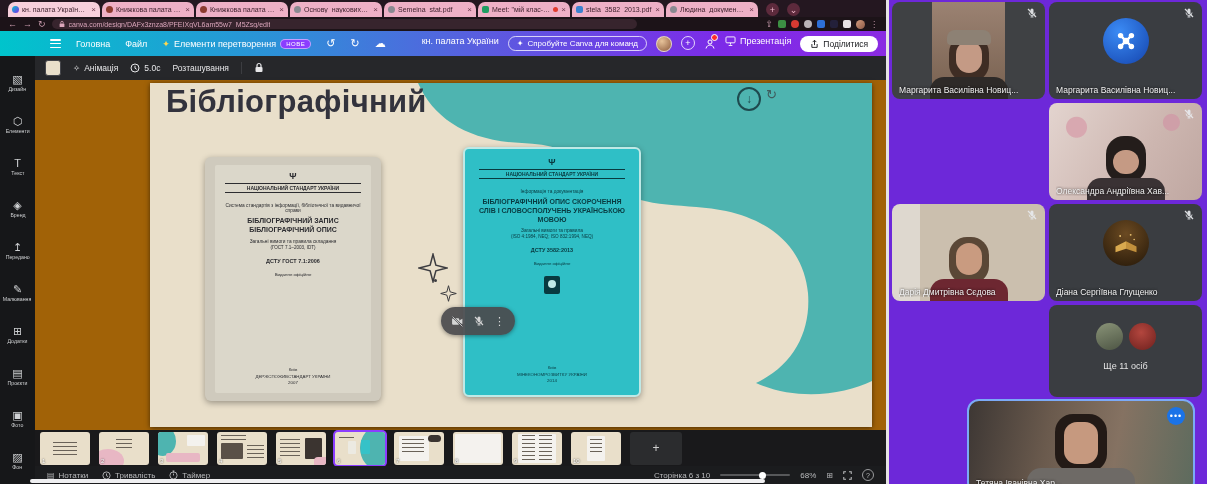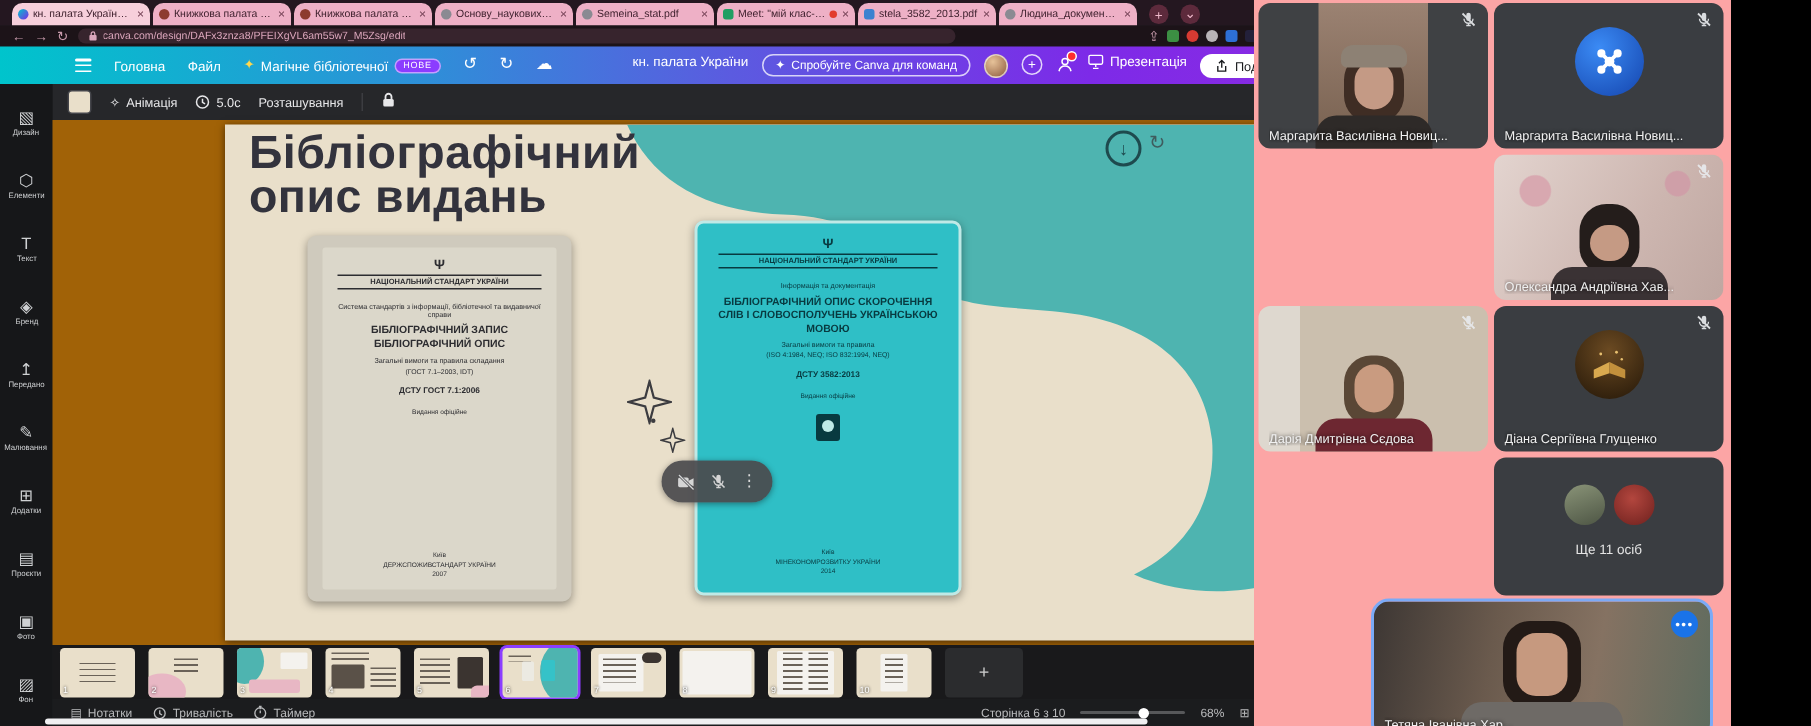--- a/index.html
+++ b/index.html
@@ -110,21 +110,21 @@
   
   .statusbar{position:absolute;left:35px;top:466px;width:851px;height:18px;background:#1b1c1e;display:flex;align-items:center;gap:14px;padding:0 12px;box-sizing:border-box;color:#b9babc;font-size:8px;}
   .st-item{display:flex;align-items:center;gap:4px;white-space:nowrap;}
   .st-right{margin-left:auto;display:flex;align-items:center;gap:10px;}
   .sl-track{width:70px;height:2px;background:#57585a;border-radius:1px;position:relative;}
   .sl-dot{position:absolute;left:55%;top:-2.5px;width:7px;height:7px;border-radius:50%;background:#fff;}
   .q-circ{width:10px;height:10px;border:1px solid #9a9b9d;border-radius:50%;font-size:7px;display:flex;align-items:center;justify-content:center;}
   .bstrip{position:absolute;left:30px;top:479px;width:735px;height:4px;background:#efeff1;border-radius:2px;}
   
   .divider{position:absolute;left:886px;top:0;width:3px;height:484px;background:#e5e2e4;}
-  .meet{position:absolute;left:836px;top:0;width:318px;height:484px;background:#fca5a5;overflow:hidden;}
+  .meet{position:absolute;left:889px;top:0;width:318px;height:484px;background:#6d28d9;overflow:hidden;}
   .mt{position:absolute;width:153px;height:97px;border-radius:8px;background:#3a3d41;overflow:hidden;}
   .mt-name{position:absolute;left:7px;bottom:4px;font-size:8.5px;color:#f1f1f1;text-shadow:0 0 3px rgba(0,0,0,.9);white-space:nowrap;overflow:hidden;max-width:140px;z-index:5;}
   .micoff{position:absolute;top:5px;right:7px;z-index:5;opacity:.92;}
   .person{position:absolute;left:50%;bottom:0;transform:translateX(-50%);width:86px;height:64px;}
   .person .hair{position:absolute;left:50%;top:0;transform:translateX(-50%);width:40px;height:47px;border-radius:18px;background:var(--hair);}
   .person .face{position:absolute;left:50%;top:6px;transform:translateX(-50%);width:26px;height:32px;border-radius:13px;background:var(--skin);}
   .person .body{position:absolute;left:50%;bottom:-2px;transform:translateX(-50%);width:78px;height:24px;border-radius:14px 14px 0 0;background:var(--shirt);}
   .person .hat{position:absolute;left:50%;top:-5px;transform:translateX(-50%);width:44px;height:15px;border-radius:8px 8px 4px 4px;background:#8d8174;z-index:2;}
   .band{position:absolute;left:26%;top:0;width:48%;height:100%;background:linear-gradient(180deg,#9b8272,#77604f);}
   .av-circ{position:absolute;left:50%;top:16px;transform:translateX(-50%);border-radius:50%;overflow:hidden;}
@@ -229,21 +229,21 @@
     <div class="menubar">
       <span class="burger">
           <i></i>
           <i></i>
           <i></i>
         </span>
       <span class="mb-item">Головна</span>
       <span class="mb-item">Файл</span>
       <span class="magic">
         <span class="star">✦</span>
-        <span class="mb-item">Магічне бібліотечної</span>
+        <span class="mb-item">Елементи перетворення</span>
         <span class="badge">НОВЕ</span>
       </span>
       <span class="glyphbtn">↺</span>
       <span class="glyphbtn">↻</span>
       <span class="glyphbtn">☁</span>
       <span class="mb-right">
         <span class="doc-title">кн. палата України</span>
         <span class="try-pill">
           <span>✦</span>
           <span>Спробуйте Canva для команд</span>
@@ -342,21 +342,20 @@
         </div>
     </div>
 
     <div class="canvas">
       <div class="slide">
         <svg class="blob" viewBox="0 0 722 344" preserveAspectRatio="none">
           <path d="M268 0 C284 36 318 58 372 60 C430 62 446 88 468 106 C492 126 538 120 576 128 C630 140 654 172 658 210 C661 248 644 282 606 300 C646 318 694 312 722 298 L722 0 Z" fill="#4eb4b0"></path>
         </svg>
         <div class="slide-title">
           <div>Бібліографічний</div>
-          <div>опис видань</div>
         </div>
         <span class="dl-circ">↓</span>
         <span class="rot-ic">↻</span>
 
         <div class="book book-left">
           <div class="inner">
             <span class="bk trident">Ψ</span>
             <span class="bk bk-header">НАЦІОНАЛЬНИЙ СТАНДАРТ УКРАЇНИ</span>
             <span class="bk bk-series">Система стандартів з інформації, бібліотечної та видавничої справи</span>
             <span class="bk bk-title">БІБЛІОГРАФІЧНИЙ ЗАПИС БІБЛІОГРАФІЧНИЙ ОПИС</span>

